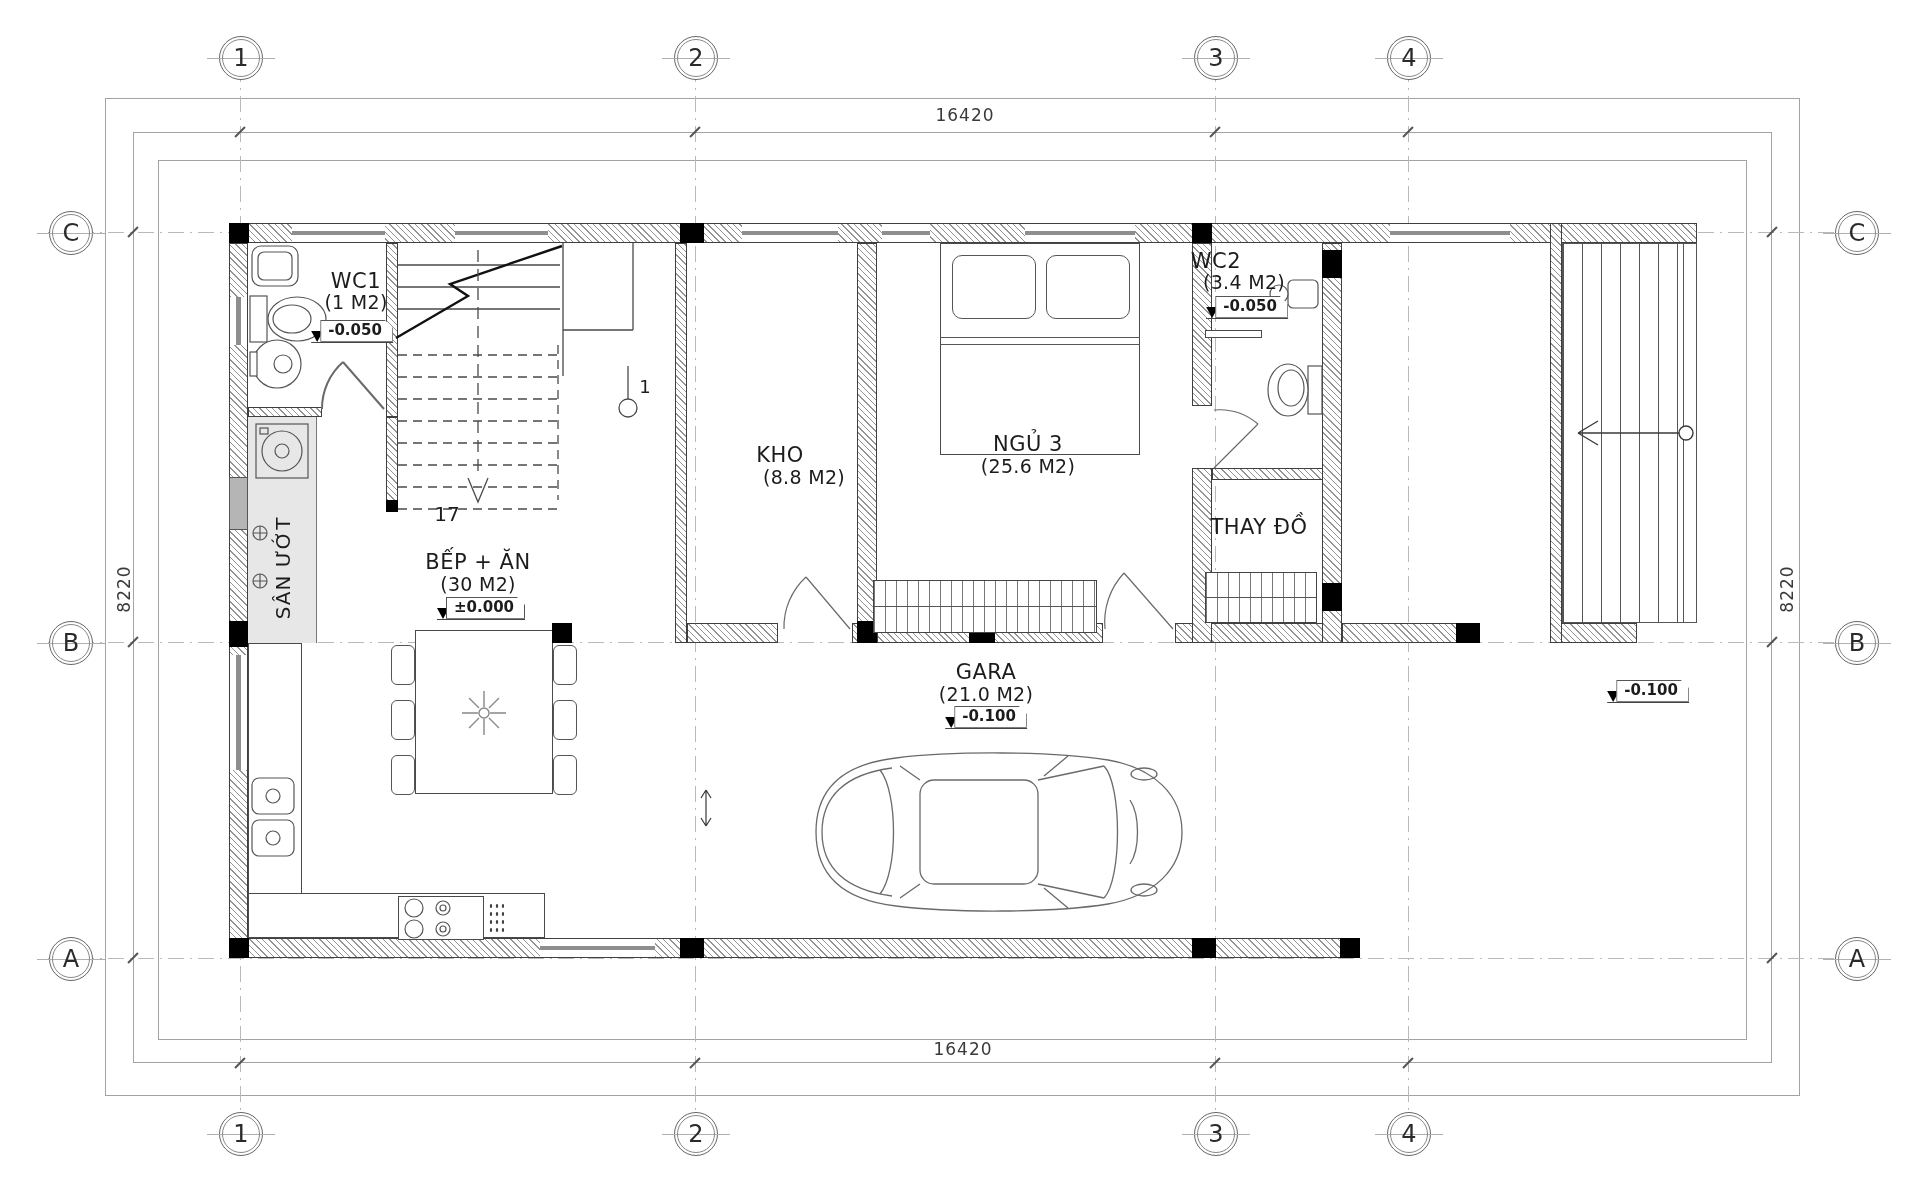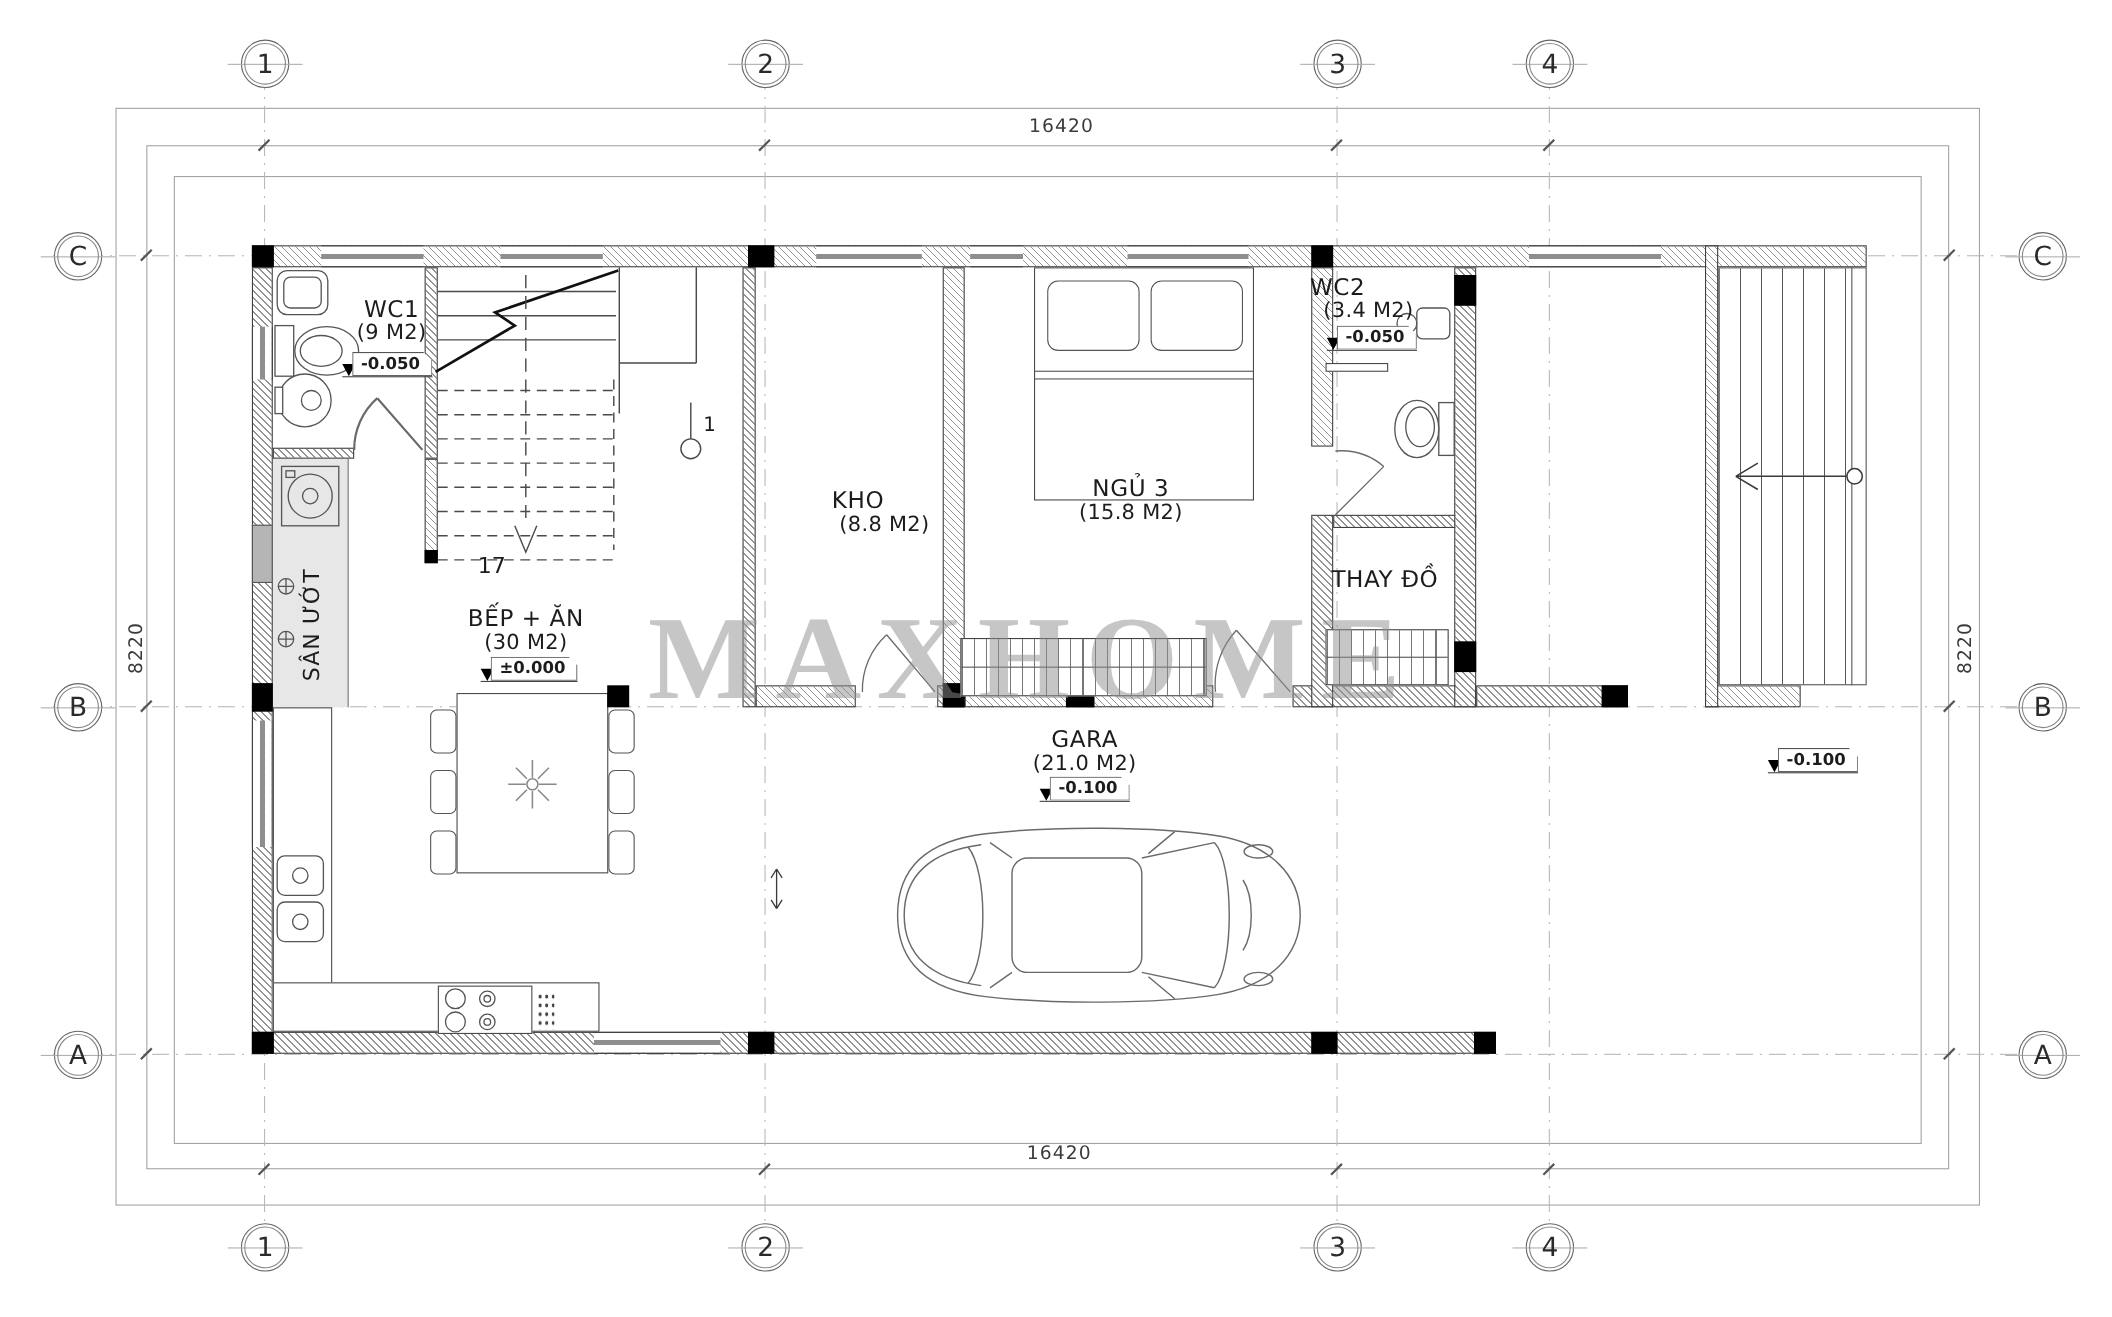--- a/index.html
+++ b/index.html
@@ -287,25 +287,25 @@
       <path d="M312,26 C330,45 330,139 312,158"></path>
       <path d="M128,40 L108,26 M128,144 L108,158"></path>
       <path d="M252,36 L276,16 M252,148 L276,168"></path>
       <ellipse cx="352" cy="34" rx="13" ry="6"></ellipse>
         <ellipse cx="352" cy="150" rx="13" ry="6"></ellipse>
       <path d="M338,60 C348,75 348,109 338,124"></path>
     </g>
   </svg>
 
   <div class="roomlabel" style="left:356px;top:281px">WC1</div>
-  <div class="roomarea" style="left:356px;top:302px">(9 M2)</div>
+  <div class="roomarea" style="left:356px;top:302px">(1 M2)</div>
   <div class="roomlabel" style="left:780px;top:455px">KHO</div>
   <div class="roomarea" style="left:804px;top:477px">(8.8 M2)</div>
   <div class="roomlabel" style="left:1028px;top:444px">NGỦ 3</div>
-  <div class="roomarea" style="left:1028px;top:466px">(15.8 M2)</div>
+  <div class="roomarea" style="left:1028px;top:466px">(25.6 M2)</div>
   <div class="roomlabel" style="left:1216px;top:261px">WC2</div>
   <div class="roomarea" style="left:1244px;top:282px">(3.4 M2)</div>
   <div class="roomlabel" style="left:1259px;top:527px">THAY ĐỒ</div>
   <div class="roomlabel" style="left:478px;top:562px">BẾP + ĂN</div>
   <div class="roomarea" style="left:478px;top:584px">(30 M2)</div>
   <div class="roomlabel" style="left:986px;top:672px">GARA</div>
   <div class="roomarea" style="left:986px;top:694px">(21.0 M2)</div>
   <div class="vtext" style="left:283px;top:568px">SÂN ƯỚT</div>
   <div class="smalltext" style="left:447px;top:514px">17</div>
   <div class="smalltext" style="left:645px;top:386px;font-size:18px">1</div>
@@ -324,15 +324,14 @@
   </div>
   <div class="elev" style="left:986px;top:706px">
     <span class="elev-tri"></span>
     <span class="elev-box">-0.100</span>
   </div>
   <div class="elev" style="left:1648px;top:680px">
     <span class="elev-tri"></span>
     <span class="elev-box">-0.100</span>
   </div>
 
-  <div class="watermark">MAXHOME</div>
 
 </div>
 
 </body></html>

